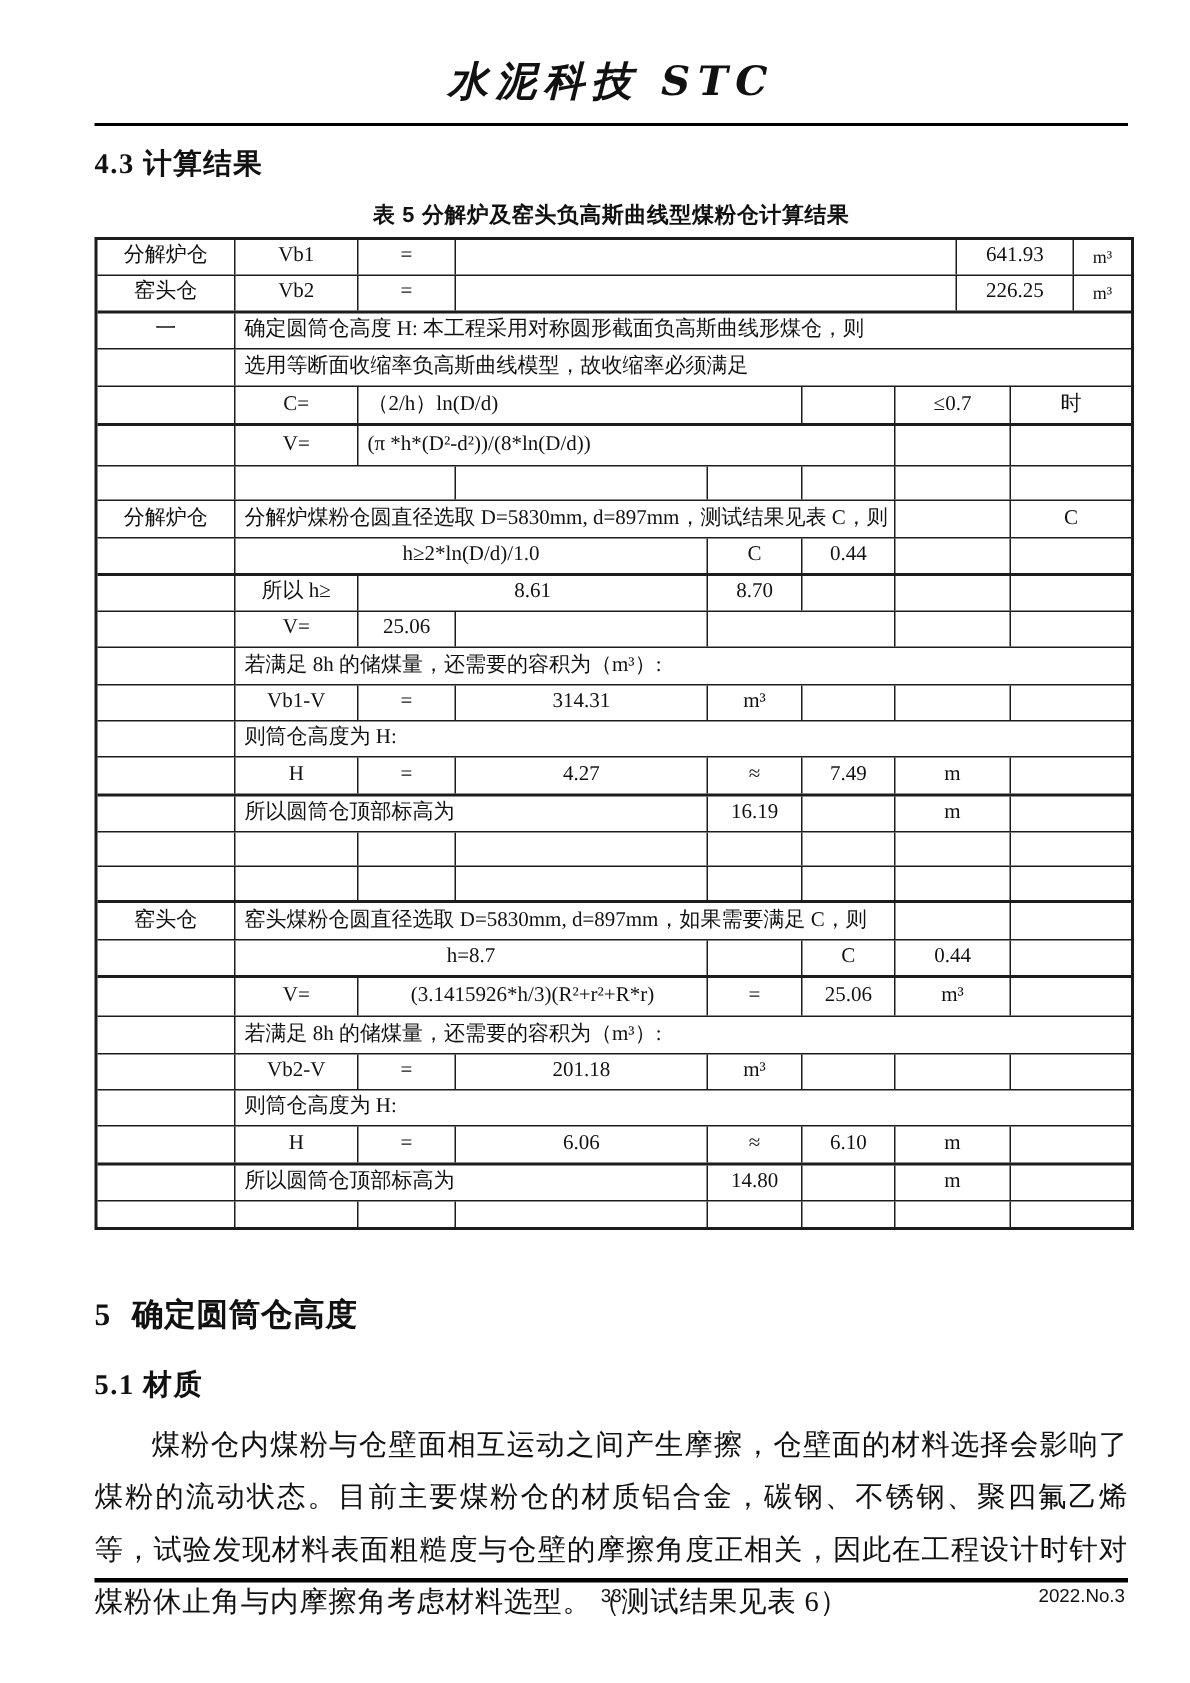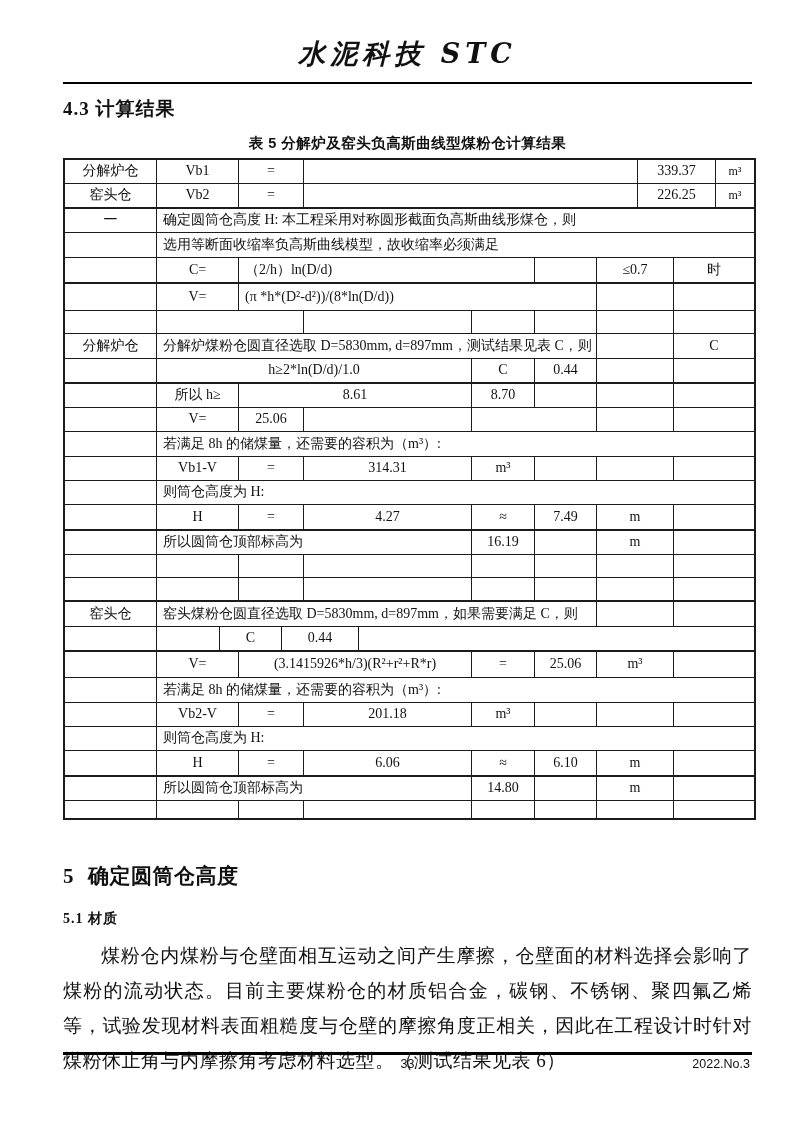--- a/index.html
+++ b/index.html
@@ -34,21 +34,21 @@
     box-sizing:border-box;border-right:1px solid #1c1c1c;
     text-align:center;white-space:nowrap;overflow:hidden;
     font-family:"Liberation Serif","DejaVu Serif",serif;
   }
   .t5-cell:last-child{border-right:none;}
   .t5-cell.left{text-align:left;padding-left:6px;}
 
   
   .h-5{font-size:21px;font-weight:bold;margin:42px 0 0 0;letter-spacing:0.5px;}
   .h-5 .num{margin-right:14px;}
-  .h-51{font-size:14px;font-weight:bold;margin:20px 0 0 0;letter-spacing:1px;}
+  .h-51{font-size:19px;font-weight:bold;margin:20px 0 0 0;letter-spacing:1px;}
   .body-paragraph{
     margin-top:10px;font-size:19px;line-height:35px;
     text-align:justify;text-indent:2em;letter-spacing:0.5px;
   }
 
   
   .footer{position:absolute;left:63px;top:1052px;width:689px;}
   .footer-rule{border:none;border-top:3px solid #000;margin:0;}
   .footer-row{
     position:relative;height:18px;margin-top:2px;
@@ -68,21 +68,21 @@
   <div class="h-43">4.3 计算结果</div>
 
   <div class="table-caption">表 5 分解炉及窑头负高斯曲线型煤粉仓计算结果</div>
 
   <div class="t5" id="t5-body">
       <div class="t5-row" style="height: 23px;">
         <div class="t5-cell" style="width: 92px; line-height: 22px;">分解炉仓</div>
         <div class="t5-cell" style="width: 82px; line-height: 22px;">Vb1</div>
         <div class="t5-cell" style="width: 65px; line-height: 22px;">=</div>
         <div class="t5-cell" style="width: 334px; line-height: 22px;"></div>
-        <div class="t5-cell" style="width: 78px; line-height: 22px;">339.37</div>
+        <div class="t5-cell" style="width: 78px; line-height: 22px;">641.93</div>
         <div class="t5-cell" style="width: 38px; line-height: 22px; font-size: 12px;">m³</div>
       </div>
       <div class="t5-row thick" style="height: 23px;">
         <div class="t5-cell" style="width: 92px; line-height: 22px;">窑头仓</div>
         <div class="t5-cell" style="width: 82px; line-height: 22px;">Vb2</div>
         <div class="t5-cell" style="width: 65px; line-height: 22px;">=</div>
         <div class="t5-cell" style="width: 334px; line-height: 22px;"></div>
         <div class="t5-cell" style="width: 78px; line-height: 22px;">226.25</div>
         <div class="t5-cell" style="width: 38px; line-height: 22px; font-size: 12px;">m³</div>
       </div>
@@ -207,20 +207,21 @@
         <div class="t5-cell" style="width: 80px; line-height: 21px;"></div>
       </div>
       <div class="t5-row" style="height: 24px;">
         <div class="t5-cell" style="width: 92px; line-height: 23px;">窑头仓</div>
         <div class="t5-cell left" style="width: 440px; line-height: 23px;">窑头煤粉仓圆直径选取 D=5830mm, d=897mm，如果需要满足 C，则</div>
         <div class="t5-cell" style="width: 77px; line-height: 23px;"></div>
         <div class="t5-cell" style="width: 80px; line-height: 23px;"></div>
       </div>
       <div class="t5-row thick" style="height: 23px;">
         <div class="t5-cell" style="width: 92px; line-height: 22px;"></div>
+        <div class="t5-cell" style="width: 315px; line-height: 22px;">h=8.7</div>
         <div class="t5-cell" style="width: 63px; line-height: 22px;"></div>
         <div class="t5-cell" style="width: 62px; line-height: 22px;">C</div>
         <div class="t5-cell" style="width: 77px; line-height: 22px;">0.44</div>
         <div class="t5-cell" style="width: 80px; line-height: 22px;"></div>
       </div>
       <div class="t5-row" style="height: 25px;">
         <div class="t5-cell" style="width: 92px; line-height: 24px;"></div>
         <div class="t5-cell" style="width: 82px; line-height: 24px;">V=</div>
         <div class="t5-cell" style="width: 233px; line-height: 24px;">(3.1415926*h/3)(R²+r²+R*r)</div>
         <div class="t5-cell" style="width: 63px; line-height: 24px;">=</div>

